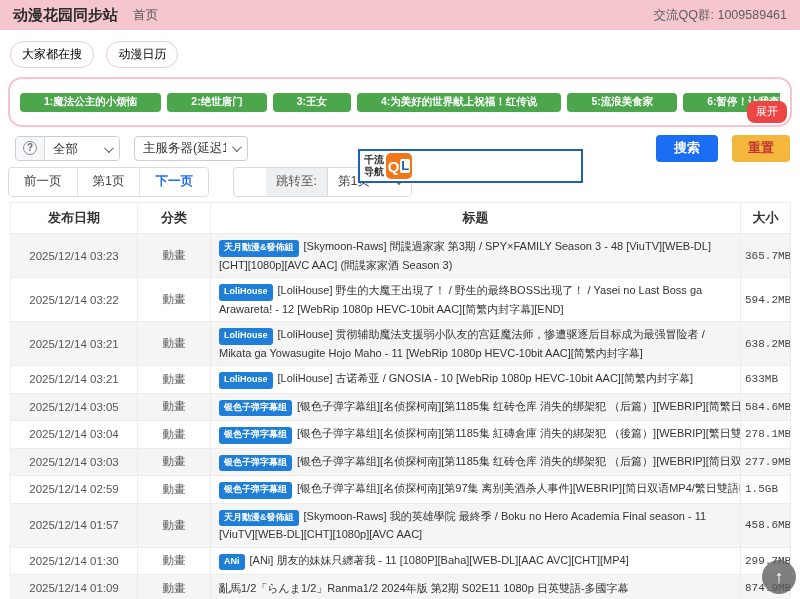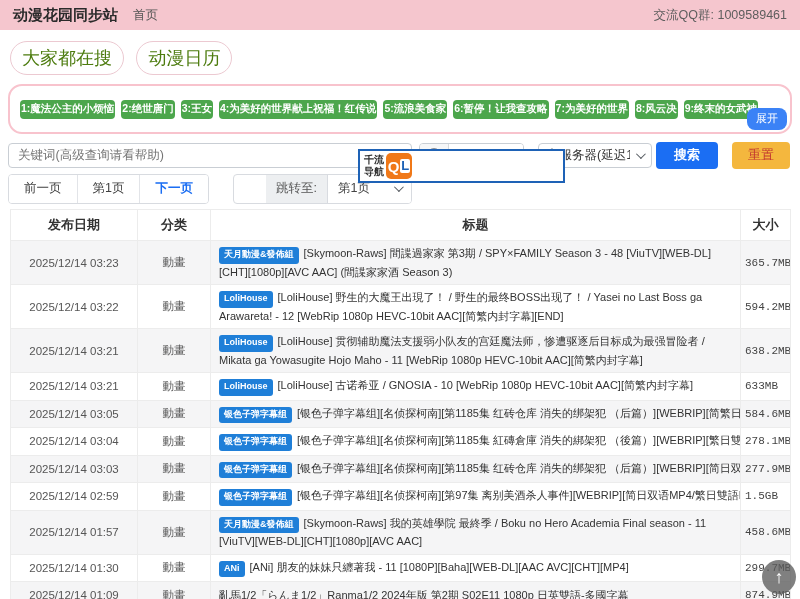--- a/index.html
+++ b/index.html
@@ -9,30 +9,30 @@
 
   
   .topbar { height:30px; background:var(--pink,#f5c6ce); display:flex; align-items:center;
     padding:0 13px; gap:15px; }
   .site-title { font-size:15px; font-weight:700; color:#2b2b2b; }
   .nav-home { font-size:12.5px; color:#555; text-decoration:none; cursor:pointer; }
   .qq { margin-left:auto; font-size:12.5px; color:#5e5e5e; }
 
   
   .quick-tabs { padding:11px 10px 0; }
-  .pill { display:inline-block; border:1px solid #ecc9d1; color:#4d7c0f; border-radius:999px;
-    padding:4px 11px; font-size:18px; background:#fff; margin-right:8px; cursor:pointer; }
+  .pill { display:inline-block; border:1px solid #ecc9d1; color:#000000; border-radius:999px;
+    padding:4px 11px; font-size:12px; background:#fff; margin-right:8px; cursor:pointer; }
 
   
   .hotbox { margin:9px 8px 0; border:2px solid #f8c3cd; border-radius:14px;
     padding:12px 10px 13px; position:relative; }
   .hot-list { white-space:nowrap; overflow:hidden; padding-right:30px; }
   .hot-badge { display:inline-block; background:var(--green,#4ca64c); color:#fff; font-size:10.5px;
-    font-weight:700; border-radius:4px; padding:2px 1px 3px; margin-right:6px; cursor:pointer; }
-  .expand { position:absolute; right:3px; bottom:2px; background:#3b82f6; color:#fff; border:none;
+    font-weight:700; border-radius:4px; padding:2px 24px 3px; margin-right:6px; cursor:pointer; }
+  .expand { position:absolute; right:3px; bottom:2px; background:#ef4444; color:#fff; border:none;
     border-radius:8px; font-size:11px; padding:3px 9px 4px; cursor:pointer; }
 
   
   .search-row { margin:8px 8px 0; display:flex; align-items:center; height:26px; }
   .kw-input { width:404px; height:25px; border:1px solid #c9ced4; border-radius:4px;
     padding:0 9px; font-size:12.5px; color:#333; outline:none; }
   .kw-input::placeholder { color:#757575; opacity:1; }
   .grp { display:flex; height:25px; border:1px solid #c9ced4; border-radius:4px; overflow:hidden;
     margin-left:7px; background:#fff; }
   .help { width:29px; display:flex; align-items:center; justify-content:center;
@@ -43,37 +43,37 @@
     padding:0 8px; background:#fff; font-size:12.5px; color:#333; cursor:pointer; }
   .select.cat { width:74px; }
   .select.server { width:114px; border:1px solid #c9ced4; border-radius:4px; margin-left:14px; }
   .select .val { white-space:nowrap; overflow:hidden; }
   .server .val { max-width:88px; }
   .chev { width:7px; height:7px; border-right:1.6px solid #565b61; border-bottom:1.6px solid #565b61;
     transform:rotate(45deg) translateY(-2px); flex:none; margin-left:6px; }
   .btn-search { margin-left:auto; width:62px; height:27px; background:var(--blue,#1b6ef3); color:#fff;
     border:none; border-radius:4px; font-size:13px; font-weight:700; cursor:pointer; }
   .btn-reset { margin-left:14px; margin-right:2px; width:58px; height:27px; background:#f4b73e;
-    color:#c13530; border:none; border-radius:4px; font-size:13px; font-weight:400; cursor:pointer; }
+    color:#c13530; border:none; border-radius:4px; font-size:13px; font-weight:700; cursor:pointer; }
 
   
   .pag-row { margin:7px 8px 0; display:flex; align-items:center; height:27px; }
   .pager { display:flex; border:1px solid #d8dbe0; border-radius:4px; overflow:hidden; background:#fff; }
   .pager button { min-width:58px; padding:5px 15px 6px; font-size:12.5px; background:#fff; border:none;
     border-right:1px solid #e2e4e8; color:#404040; cursor:pointer; }
   .pager button:last-child { border-right:none; }
   .pager .next { color:var(--blue,#1b6ef3); font-weight:700; }
   .jump { display:flex; margin-left:24px; border:1px solid #d8dbe0; border-radius:4px; overflow:hidden;padding-left:32px; }
   .jump-label { background:#edeff1; padding:5px 10px 6px; font-size:12.5px; color:#555;
     border-right:1px solid #d8dbe0; }
   .jump-sel { display:flex; align-items:center; padding:0 10px; background:#fff; font-size:12.5px;
     color:#444; gap:18px; cursor:pointer; }
 
   
-  .watermark { position:absolute; left:358px; top:149px; width:207px; height:34px;
+  .watermark { position:absolute; left:358px; top:149px; width:225px; height:34px;
     border:2px solid #1e62b6; background:#fff; display:flex; align-items:center;
     padding:1px 5px 1px 4px; z-index:10; }
   .wm-name { display:flex; flex-direction:column; font-size:10px; font-weight:700; color:#2e2e2e;
     line-height:1.2; }
   .wm-logo { width:26px; height:26px; background:#f07818; border-radius:5px; margin:0 3px 0 2px;
     display:flex; align-items:center; justify-content:center; font-weight:800; font-size:15px; }
   .wm-logo .q { color:#fff; }
   .wm-logo .l { color:#1e62b6; background:#fff; border-radius:2px; padding:0 1px; margin-left:1px;
     font-size:13px; line-height:1.15; }
   .wm-domain { color:#f07818; font-size:20px; letter-spacing:0.5px; }
@@ -117,21 +117,20 @@
     <button class="pill">大家都在搜</button>
     <button class="pill">动漫日历</button>
   </div>
 
   <div class="hotbox">
     <div class="hot-list"><span class="hot-badge">1:魔法公主的小烦恼</span><span class="hot-badge">2:绝世唐门</span><span class="hot-badge">3:王女</span><span class="hot-badge">4:为美好的世界献上祝福！红传说</span><span class="hot-badge">5:流浪美食家</span><span class="hot-badge">6:暂停！让我查攻略</span><span class="hot-badge">7:为美好的世界</span><span class="hot-badge">8:风云决</span><span class="hot-badge">9:终末的女武神</span></div>
     <button class="expand">展开</button>
   </div>
 
   <div class="search-row">
-    <input class="kw-input" placeholder="关键词(高级查询请看帮助)" style="">
     <div class="grp">
       <div class="help">
         <span class="qmark">?</span>
       </div>
       <div class="select cat">
         <span class="val">全部</span>
         <i class="chev"></i>
       </div>
     </div>
     <div class="select server">

